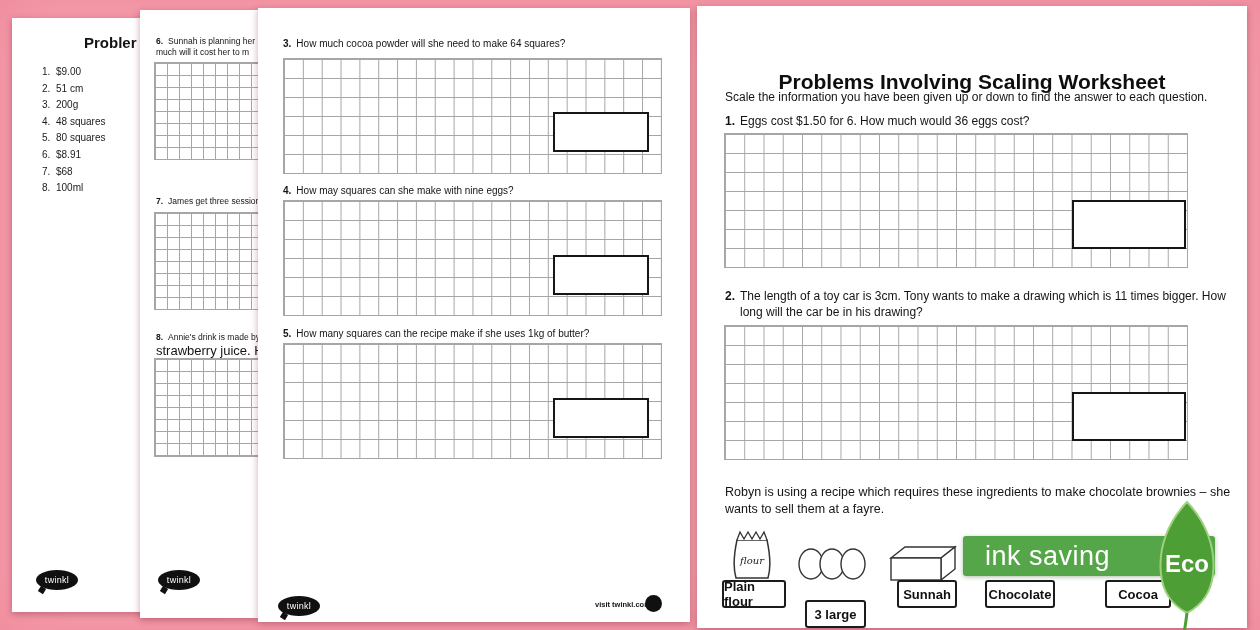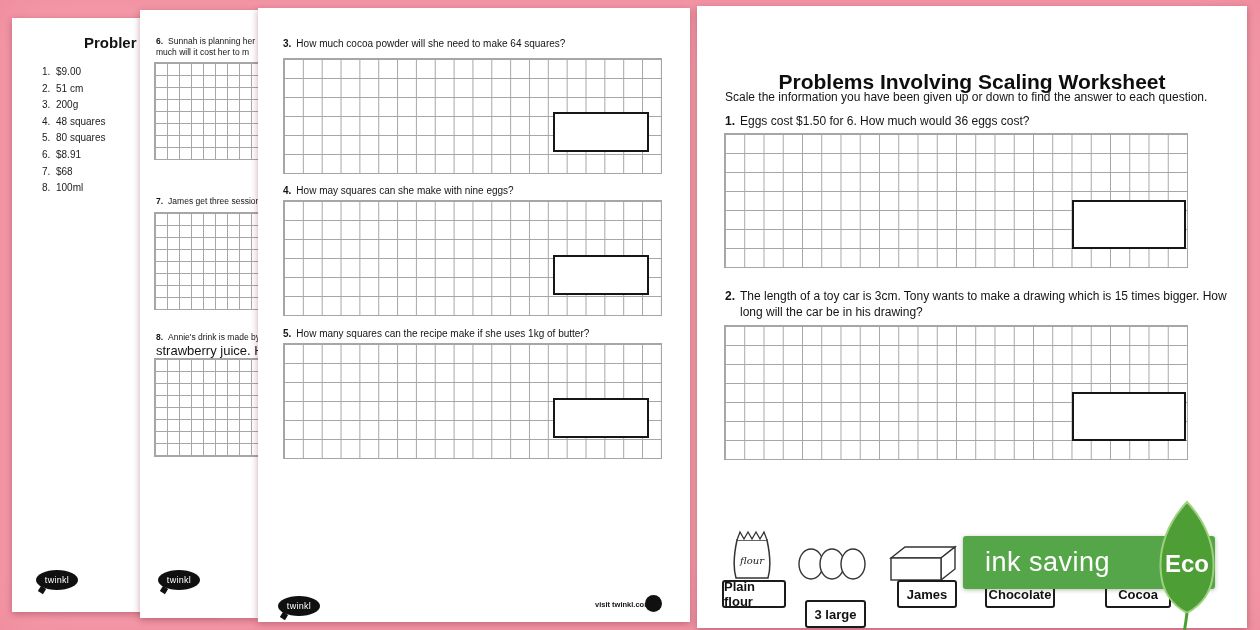--- a/index.html
+++ b/index.html
@@ -23,21 +23,21 @@
   .twinkl::after{content:"";position:absolute;left:3px;bottom:-3px;width:6px;height:6px;
                  background:#101010;transform:rotate(32deg);}
   .labelbox{position:absolute;border:2px solid #1b1b1b;border-radius:3px;background:#fff;
             display:flex;align-items:center;justify-content:center;font-size:13px;color:#111;font-weight:bold;}
   .answers{position:absolute;color:#1b1b1b;font-size:10px;}
   .answers .row{line-height:16.6px;white-space:nowrap;}
   .answers .n{display:inline-block;width:14px;}
   .main-title{position:absolute;left:0;width:100%;text-align:center;font-weight:bold;
               font-size:21px;color:#0e0e0e;}
   .smalltext{position:absolute;color:#141414;}
-  .eco-banner{position:absolute;left:963px;top:536px;width:252px;height:53px;background:#55a648;
+  .eco-banner{position:absolute;left:963px;top:536px;width:252px;height:40px;background:#55a648;
               border-radius:3px;z-index:5;display:flex;align-items:center;box-shadow:0 1px 4px rgba(60,90,40,.4);}
   .eco-banner span{color:#fff;font-size:27px;padding-left:22px;letter-spacing:.5px;}
   .eco-leaf{position:absolute;left:1152px;top:500px;width:70px;height:140px;z-index:6;}
   .icon-wrap{position:absolute;}
 </style>
 </head>
 <body>
 
 <div class="screen">
 
@@ -113,25 +113,26 @@
 
     <div class="qwrap" style="left:28px;top:108px;font-size:12px;">
       <span class="qnum">1.</span>
       <span>Eggs cost $1.50 for 6. How much would 36 eggs cost?</span>
     </div>
     <div class="grid g19" style="left:27px;top:127px;width:462px;height:133px;"></div>
     <div class="ansbox" style="left:375px;top:194px;width:110px;height:45px;"></div>
 
     <div class="qwrap" style="left:28px;top:282px;font-size:12px;line-height:16px;">
       <span class="qnum">2.</span>
-      <span style="width:492px;display:inline-block;">The length of a toy car is 3cm. Tony wants to make a drawing which is 15 times bigger. How long will the car be in his drawing?</span>
+      <span style="width:492px;display:inline-block;">The length of a toy car is 3cm. Tony wants to make a drawing which is 11 times bigger. How long will the car be in his drawing?</span>
     </div>
     <div class="grid g19" style="left:27px;top:319px;width:462px;height:133px;"></div>
     <div class="ansbox" style="left:375px;top:386px;width:110px;height:45px;"></div>
 
+    <div class="smalltext" style="left:28px;top:478px;width:510px;font-size:12.5px;line-height:17px;">Robyn is using a recipe which requires these ingredients to make chocolate brownies – she wants to sell them at a fayre.</div>
 
     <div class="icon-wrap" style="left:30px;top:518px;width:50px;height:58px;">
       <svg width="50" height="58" viewBox="0 0 50 58">
         <path d="M10 16 C7 30 6 44 9 54 L41 54 C44 44 43 30 40 16 Z" fill="#fff" stroke="#333" stroke-width="1.5"></path>
         <path d="M10 16 L13 8 L17 15 L21 8 L25 15 L29 8 L33 15 L37 8 L40 16" fill="#fff" stroke="#333" stroke-width="1.3"></path>
         <text x="25" y="40" text-anchor="middle" font-size="10" font-style="italic" font-family="DejaVu Serif, serif" fill="#222">flour</text>
       </svg>
     </div>
     <div class="labelbox" style="left:25px;top:574px;width:60px;height:24px;">Plain flour</div>
 
@@ -144,21 +145,21 @@
     </div>
     <div class="labelbox" style="left:108px;top:594px;width:57px;height:24px;">3 large</div>
 
     <div class="icon-wrap" style="left:192px;top:536px;width:68px;height:40px;">
       <svg width="68" height="40" viewBox="0 0 68 40">
         <polygon points="2,16 16,5 66,5 52,16" fill="#fff" stroke="#333" stroke-width="1.4"></polygon>
         <polygon points="52,16 66,5 66,27 52,38" fill="#fff" stroke="#333" stroke-width="1.4"></polygon>
         <rect x="2" y="16" width="50" height="22" fill="#fff" stroke="#333" stroke-width="1.4"></rect>
       </svg>
     </div>
-    <div class="labelbox" style="left:200px;top:574px;width:56px;height:24px;">James</div>
+    <div class="labelbox" style="left:200px;top:574px;width:56px;height:24px;">Sunnah</div>
 
     <div class="labelbox" style="left:288px;top:574px;width:66px;height:24px;">Chocolate</div>
     <div class="labelbox" style="left:408px;top:574px;width:62px;height:24px;">Cocoa</div>
   </div>
 
   <div class="eco-banner">
     <span>ink saving</span>
   </div>
   <div class="eco-leaf">
     <svg width="70" height="140" viewBox="0 0 70 140">

